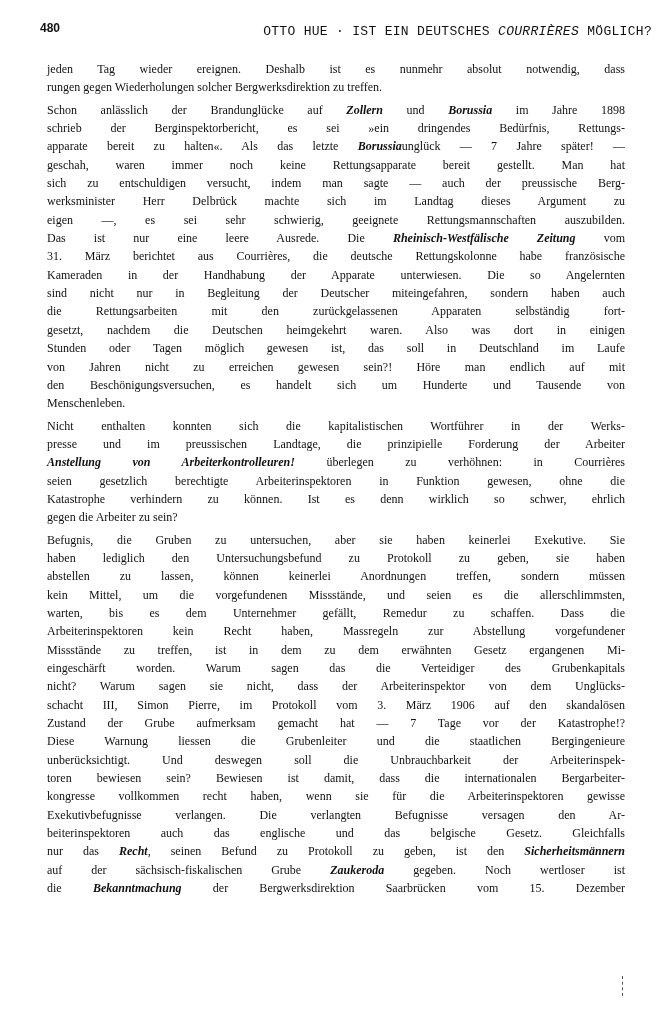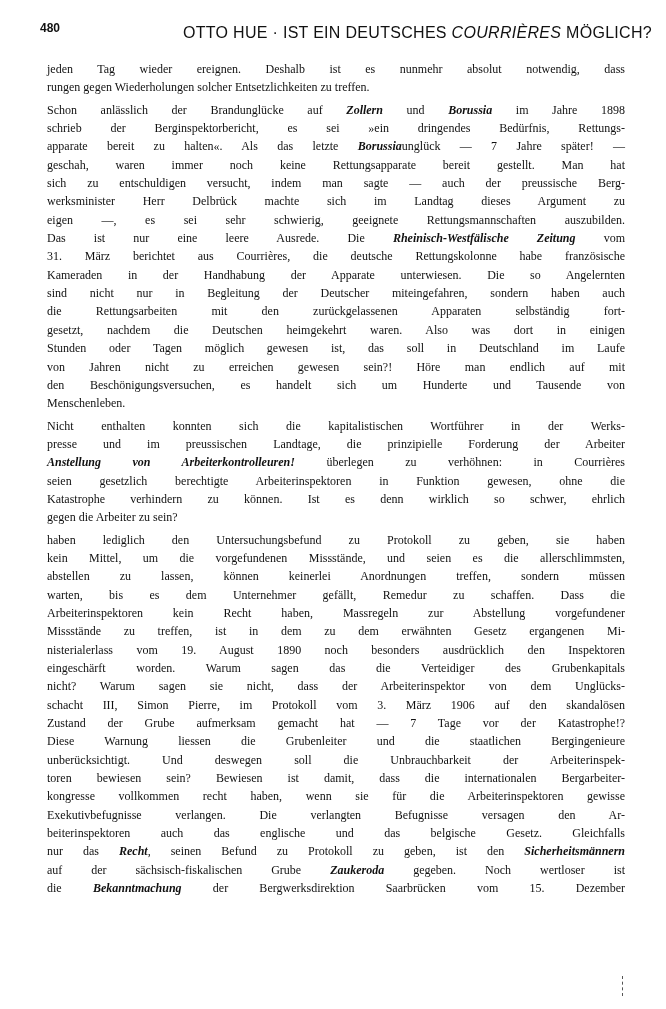--- a/index.html
+++ b/index.html
@@ -3,21 +3,21 @@
 <meta charset="utf-8">
 <style>
   html, body { margin: 0; padding: 0; background: #ffffff; }
   body { width: 666px; height: 1009px; position: relative; overflow: hidden; color: #111; }
   .page-number {
     position: absolute; left: 40px; top: 21px;
     font-family: "Liberation Sans", sans-serif; font-weight: bold; font-size: 12px;
   }
   .running-head {
     position: absolute; right: 14px; top: 24px;
-    font-family: Liberation Sans, sans-serif; font-size: 16px; letter-spacing: 0.3px;
+    font-family: Liberation Mono, monospace; font-size: 13px; letter-spacing: 0.3px;
     text-transform: uppercase;
   }
   .running-head i { font-style: italic; }
   .body-text {
     position: absolute; left: 47px; top: 60px; width: 578px;
     font-family: Liberation Serif, serif; font-size: 12px; line-height: 18.35px;
   }
   .line { display: block; white-space: nowrap; text-align: justify; text-align-last: justify; height: 18.35px; }
   .line.last { text-align-last: left; }
   .para-gap { height: 4px; }
@@ -30,21 +30,21 @@
 </style>
 </head>
 <body>
 
 <div class="page-number">480</div>
 <div class="running-head"><span>Otto Hue · Ist ein deutsches </span><i>Courrières</i><span> möglich?</span></div>
 
 <div class="body-text" id="body-text">
     <div>
       <span class="line">jeden Tag wieder ereignen.  Deshalb ist es nunmehr absolut notwendig, dass</span>
-      <span class="line last">rungen gegen Wiederholungen solcher Entsetzlichkeiten zu treffen.</span>
+      <span class="line last">rungen gegen Wiederholungen solcher Bergwerksdirektion zu treffen.</span>
     </div>
     <div class="para-gap"></div>
     <div>
       <span class="line">Schon anlässlich der Brandunglücke auf <i>Zollern</i> und <i>Borussia</i> im Jahre 1898</span>
       <span class="line">schrieb der Berginspektorbericht, es sei »ein dringendes Bedürfnis, Rettungs-</span>
       <span class="line">apparate bereit zu halten«.  Als das letzte <i>Borussia</i>unglück — 7 Jahre später! —</span>
       <span class="line">geschah, waren immer noch keine Rettungsapparate bereit gestellt.  Man hat</span>
       <span class="line">sich zu entschuldigen versucht, indem man sagte — auch der preussische Berg-</span>
       <span class="line">werksminister Herr Delbrück machte sich im Landtag dieses Argument zu</span>
       <span class="line">eigen —, es sei sehr schwierig, geeignete Rettungsmannschaften auszubilden.</span>
@@ -63,27 +63,27 @@
     <div>
       <span class="line">Nicht enthalten konnten sich die kapitalistischen Wortführer in der Werks-</span>
       <span class="line">presse und im preussischen Landtage, die prinzipielle Forderung der Arbeiter</span>
       <span class="line"><i>Anstellung von Arbeiterkontrolleuren!</i> überlegen zu verhöhnen:  in Courrières</span>
       <span class="line">seien gesetzlich berechtigte Arbeiterinspektoren in Funktion gewesen, ohne die</span>
       <span class="line">Katastrophe verhindern zu können.  Ist es denn wirklich so schwer, ehrlich</span>
       <span class="line last">gegen die Arbeiter zu sein?</span>
     </div>
     <div class="para-gap"></div>
     <div>
+      <span class="line">Befugnis, die Gruben zu untersuchen, aber sie haben keinerlei Exekutive.  Sie</span>
       <span class="line">haben lediglich den Untersuchungsbefund zu Protokoll zu geben, sie haben</span>
+      <span class="line">abstellen zu lassen, können keinerlei Anordnungen treffen, sondern müssen</span>
       <span class="line">kein Mittel, um die vorgefundenen Missstände, und seien es die allerschlimmsten,</span>
-      <span class="line">abstellen zu lassen, können keinerlei Anordnungen treffen, sondern müssen</span>
       <span class="line">warten, bis es dem Unternehmer gefällt, Remedur zu schaffen.  Dass die</span>
       <span class="line">Arbeiterinspektoren kein Recht haben, Massregeln zur Abstellung vorgefundener</span>
       <span class="line">Missstände zu treffen, ist in dem zu dem erwähnten Gesetz ergangenen Mi-</span>
-      <span class="line">nisterialerlass vom 19. August 1890 noch besonders ausdrücklich den Inspektoren</span>
       <span class="line">eingeschärft worden.  Warum sagen das die Verteidiger des Grubenkapitals</span>
       <span class="line">nicht?  Warum sagen sie nicht, dass der Arbeiterinspektor von dem Unglücks-</span>
       <span class="line">schacht III, Simon Pierre, im Protokoll vom 3. März 1906 auf den skandalösen</span>
       <span class="line">Zustand der Grube aufmerksam gemacht hat — 7 Tage vor der Katastrophe!?</span>
       <span class="line">Diese Warnung liessen die Grubenleiter und die staatlichen Bergingenieure</span>
       <span class="line">unberücksichtigt.  Und deswegen soll die Unbrauchbarkeit der Arbeiterinspek-</span>
       <span class="line">toren bewiesen sein? Bewiesen ist damit, dass die internationalen Bergarbeiter-</span>
       <span class="line">kongresse vollkommen recht haben, wenn sie für die Arbeiterinspektoren gewisse</span>
       <span class="line">Exekutivbefugnisse verlangen.  Die verlangten Befugnisse versagen den Ar-</span>
       <span class="line">beiterinspektoren auch das englische und das belgische Gesetz.  Gleichfalls</span>

